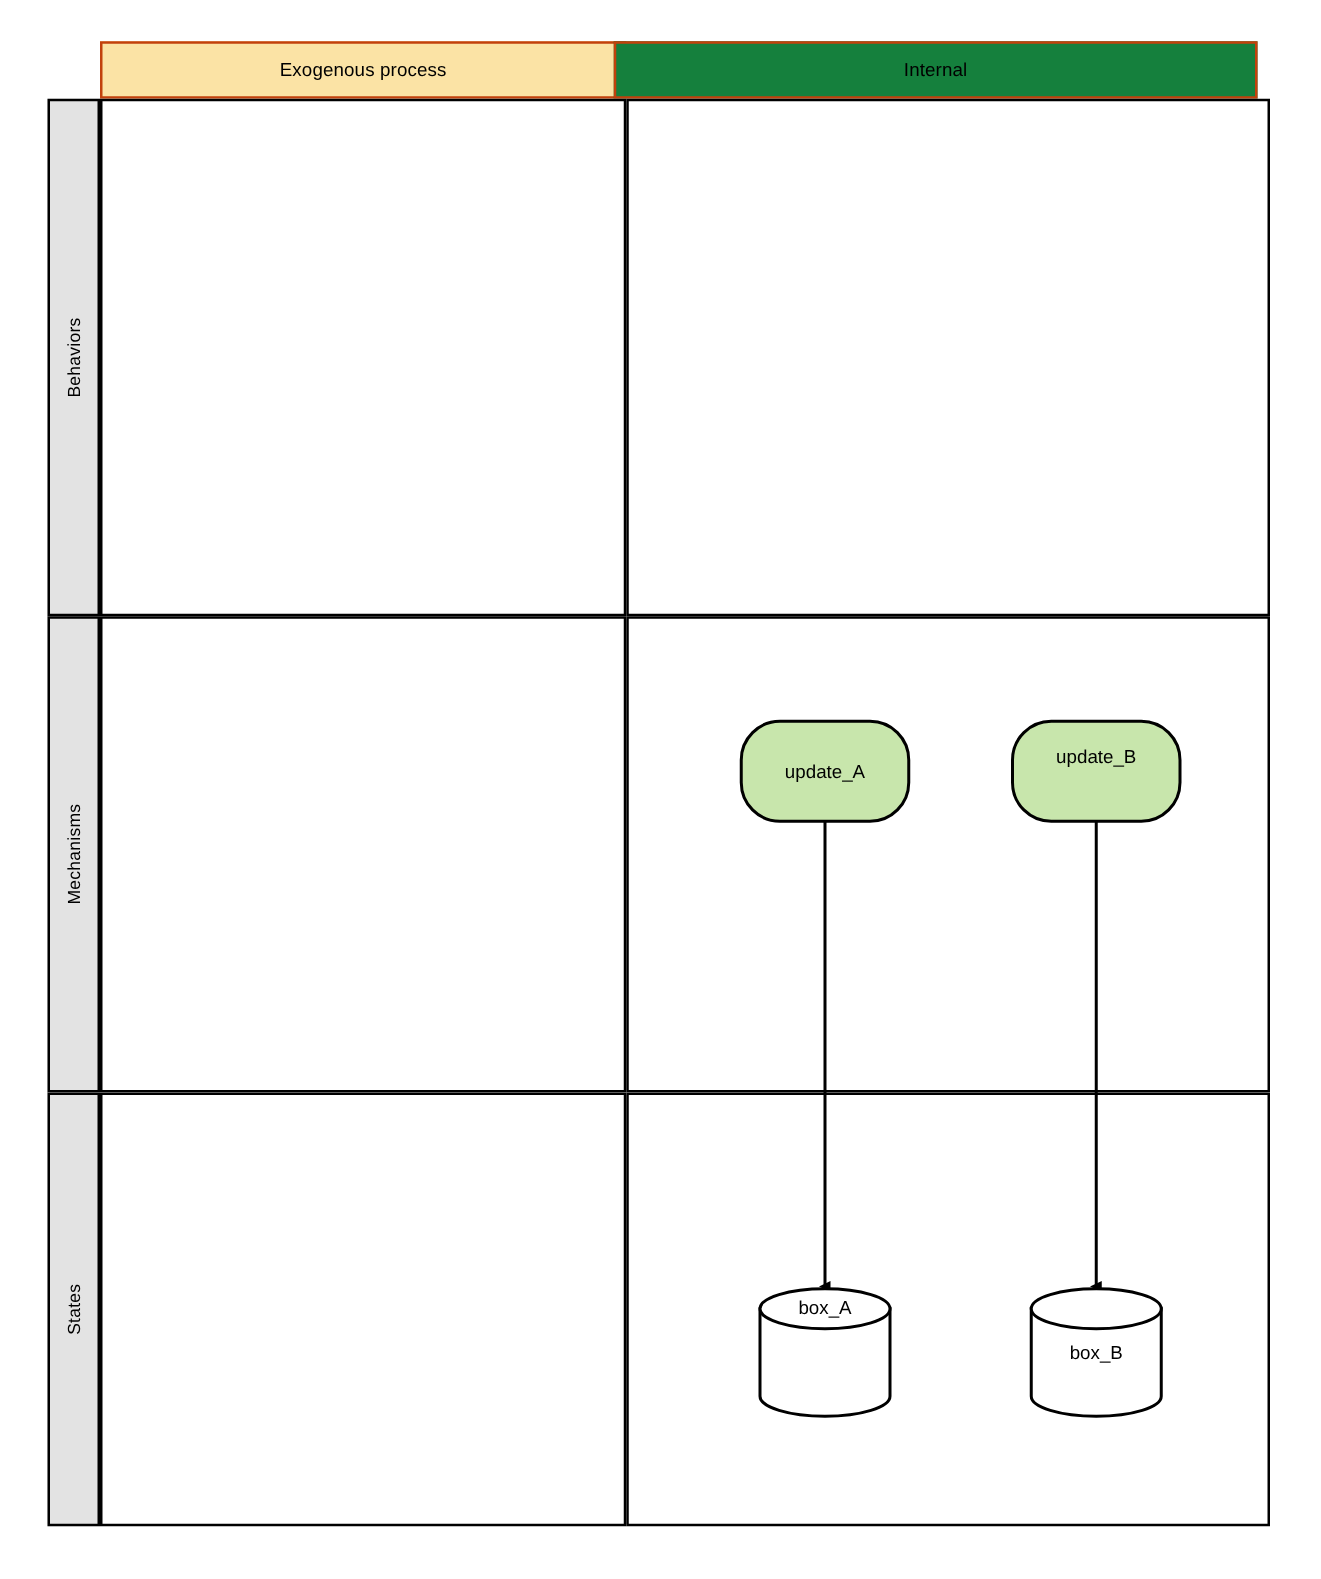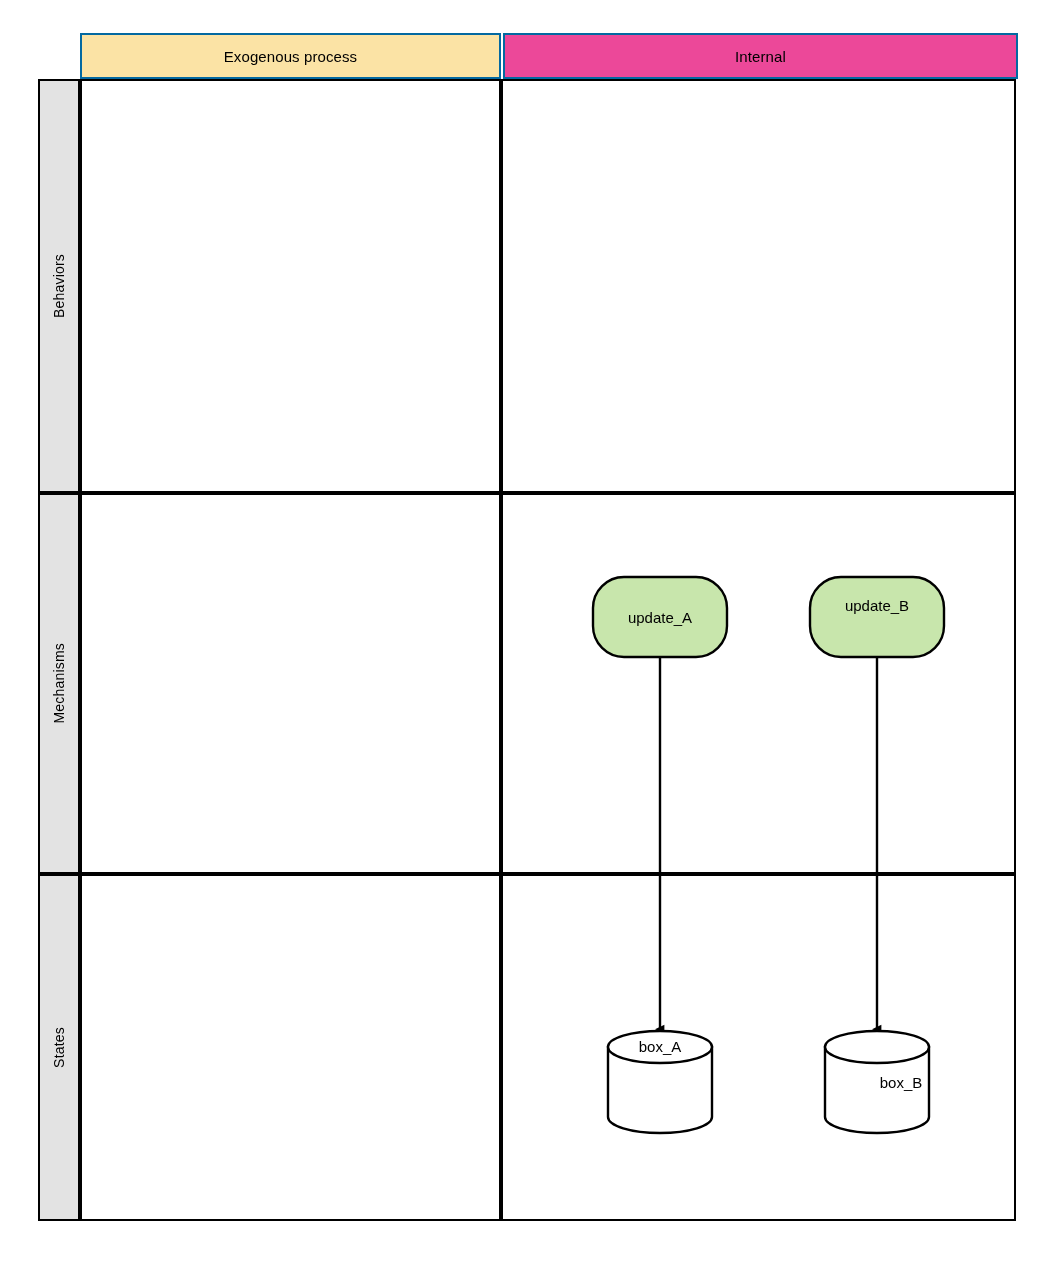--- a/index.html
+++ b/index.html
@@ -17,30 +17,30 @@
     position: relative;
     width: 1057px;
     height: 1263px;
     background: #ffffff;
   }
 
   
   .hdr-cell {
     position: absolute;
     box-sizing: border-box;
-    border: 2px solid #0369a1;
+    border: 2px solid #c2410c;
     display: flex;
     align-items: center;
     justify-content: center;
     font-size: 15px;
     color: #000000;
     letter-spacing: .1px;
   }
   #hdr-exogenous { left: 80px;  top: 33px; width: 421px; height: 46px; background: #fbe3a5; }
-  #hdr-internal  { left: 503px; top: 33px; width: 515px; height: 46px; background: #ec4899; }
+  #hdr-internal  { left: 491px; top: 33px; width: 515px; height: 46px; background: #15803d; }
 
   .row-label {
     position: absolute;
     box-sizing: border-box;
     border: 2px solid #000000;
     background: #e3e3e3;
     display: flex;
     align-items: center;
     justify-content: center;
   }
@@ -147,15 +147,15 @@
       <ellipse cx="877" cy="1047" rx="52" ry="16" fill="#ffffff" stroke="#000000" stroke-width="2.4"></ellipse>
     </g>
   </svg>
 
   <div class="node-label" style="left:593px; top:577px; width:134px; height:80px;">update_A</div>
 
   <div class="node-label" style="left:810px; top:577px; width:134px; height:57px;">update_B</div>
 
   <div class="node-label" style="left:608px; top:1026px; width:104px; height:40px;">box_A</div>
 
-  <div class="node-label" style="left:825px; top:1062px; width:104px; height:40px;padding-left:24px;">box_B</div>
+  <div class="node-label" style="left:825px; top:1062px; width:104px; height:40px;">box_B</div>
 
 </div>
 
 </body></html>

